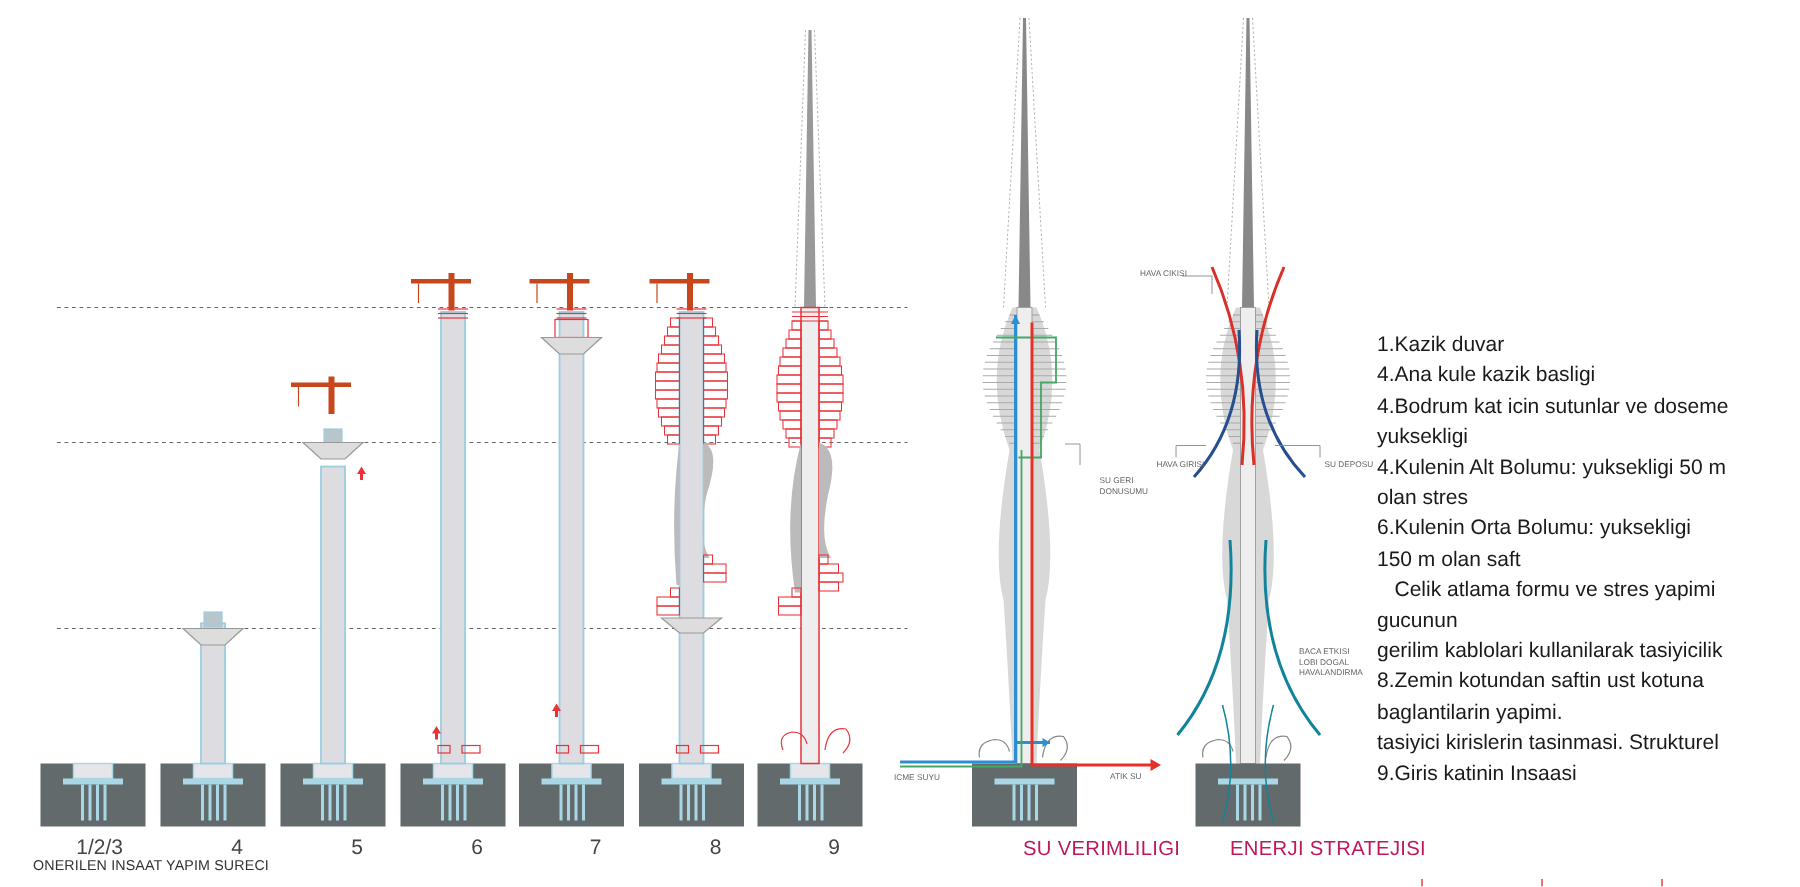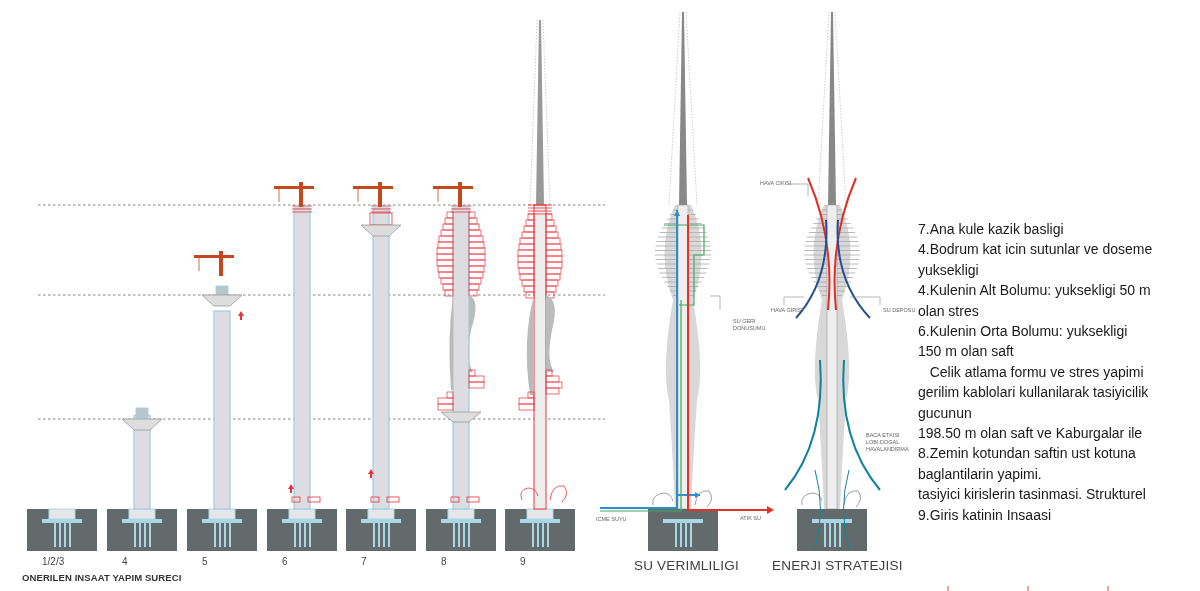--- a/index.html
+++ b/index.html
@@ -1,20 +1,20 @@
 <!DOCTYPE html>
 <html><head>
 <meta charset="utf-8">
 <style>
   html, body { margin: 0; padding: 0; background: #ffffff; }
   body { width: 1200px; height: 591px; position: relative; overflow: hidden; font-family: "Liberation Sans", sans-serif; }
   #stage { position: absolute; left: 0; top: 0; width: 1200px; height: 591px; }
-  .stage-label { position: absolute; font-size: 10px; color: #444; text-align: left; width: 40px; }
-  .caption-main { position: absolute; left: 22px; top: 572px; font-size: 9.5px; font-weight: bold; color: #333; letter-spacing: 0.1px; }
-  .big-title { position: absolute; font-size: 13.5px; color: #404040; letter-spacing: 0.2px; }
+  .stage-label { position: absolute; font-size: 14px; color: #444; text-align: right; width: 40px; }
+  .caption-main { position: absolute; left: 22px; top: 572px; font-size: 9.5px; font-weight: normal; color: #333; letter-spacing: 0.1px; }
+  .big-title { position: absolute; font-size: 13.5px; color: #be185d; letter-spacing: 0.2px; margin-left: 48px; }
   .small-label { position: absolute; font-size: 5.5px; color: #666; line-height: 7px; white-space: nowrap; }
   .notes { position: absolute; left: 918px; top: 219px; width: 280px; font-size: 14px; line-height: 20.4px; color: #1a1a1a; }
   .notes div { white-space: pre; }
 </style>
 </head>
 <body>
 
 <svg id="stage" width="1200" height="591" viewBox="0 0 1200 591">
   <g id="levels">
       <line x1="38" y1="205" x2="605" y2="205" stroke="#666" stroke-width="0.8" stroke-dasharray="2.5 2.5"></line>
@@ -324,28 +324,28 @@
 <div class="small-label" style="left:760px;top:180px;">HAVA CIKISI</div>
 <div class="small-label" style="left:771px;top:307px;">HAVA GIRISI</div>
 <div class="small-label" style="left:883px;top:307px;">SU DEPOSU</div>
 <div class="small-label" style="left:866px;top:432px;">
   <div>BACA ETKISI</div>
   <div>LOBI DOGAL</div>
   <div>HAVALANDIRMA</div>
 </div>
 
 <div class="notes">
-  <div>7.Ana kule kazik basligi</div>
+  <div>1.Kazik duvar</div>
+  <div>4.Ana kule kazik basligi</div>
   <div>4.Bodrum kat icin sutunlar ve doseme</div>
   <div>yuksekligi</div>
   <div>4.Kulenin Alt Bolumu: yuksekligi 50 m</div>
   <div>olan stres</div>
   <div>6.Kulenin Orta Bolumu: yuksekligi</div>
   <div>150 m olan saft</div>
   <div>   Celik atlama formu ve stres yapimi</div>
+  <div>gucunun</div>
   <div>gerilim kablolari kullanilarak tasiyicilik</div>
-  <div>gucunun</div>
-  <div>198.50 m olan saft ve Kaburgalar ile</div>
   <div>8.Zemin kotundan saftin ust kotuna</div>
   <div>baglantilarin yapimi.</div>
   <div>tasiyici kirislerin tasinmasi. Strukturel</div>
   <div>9.Giris katinin Insaasi</div>
 </div>
 
 </body></html>

